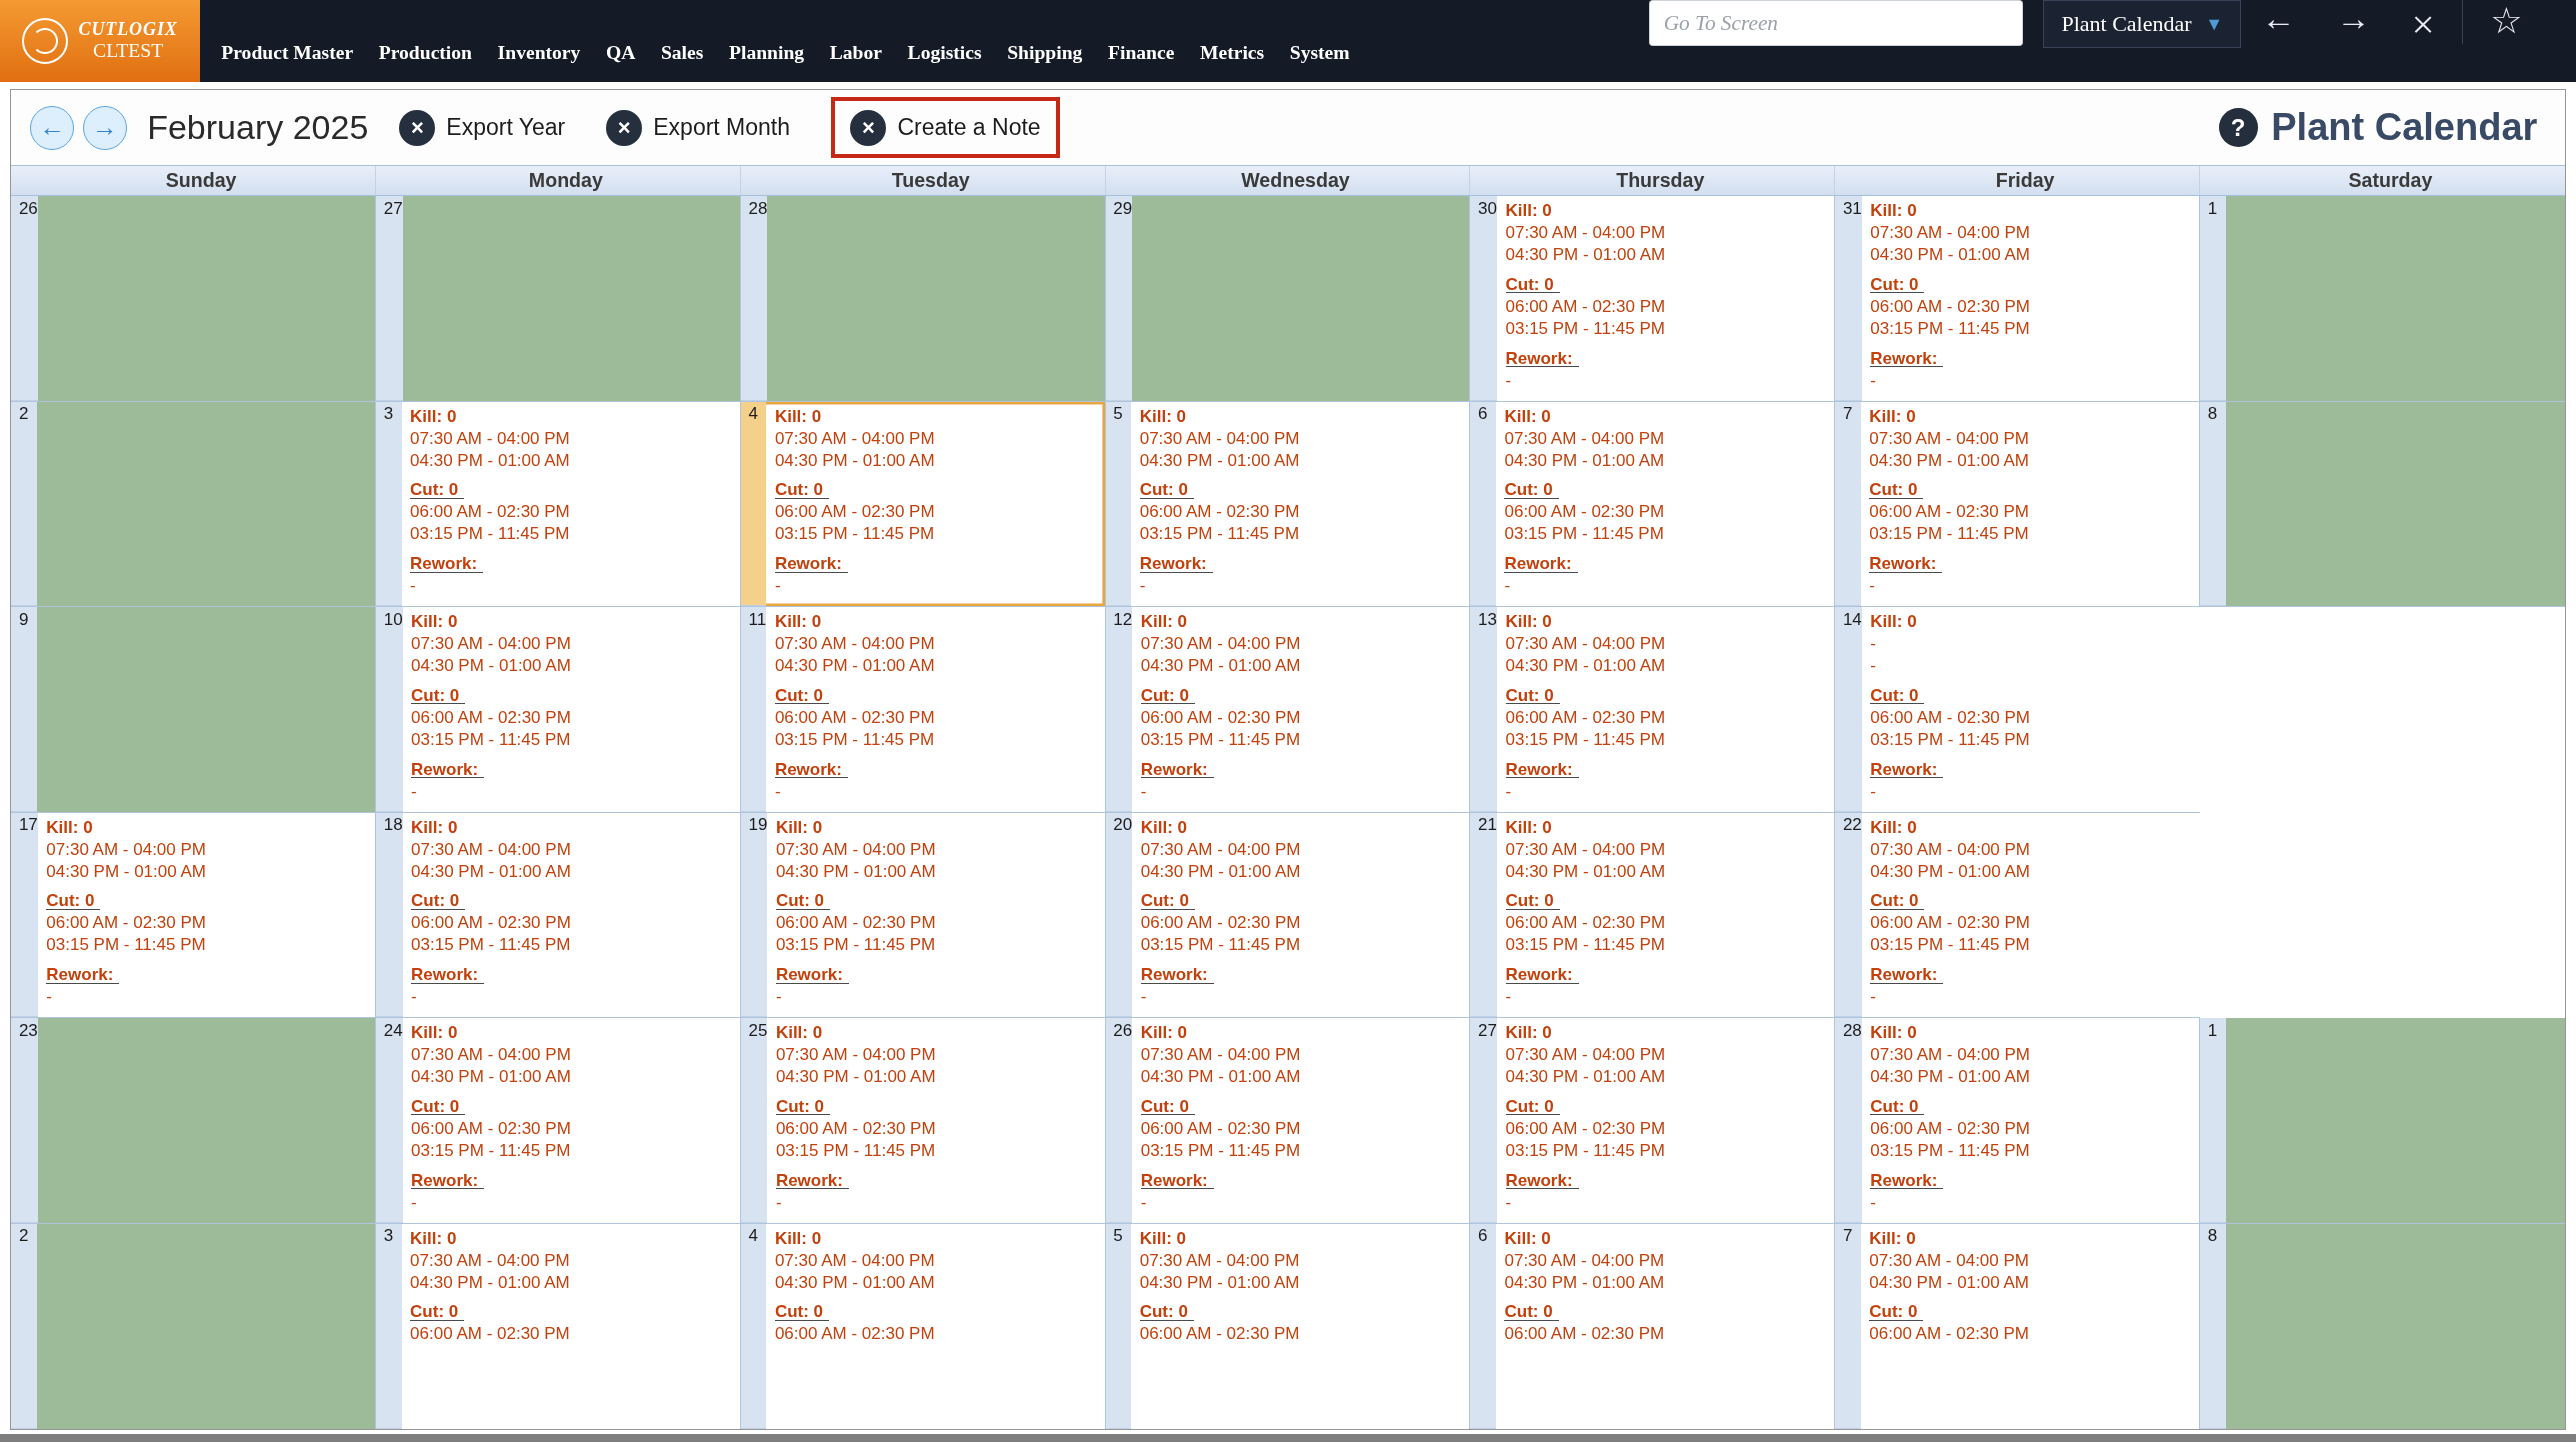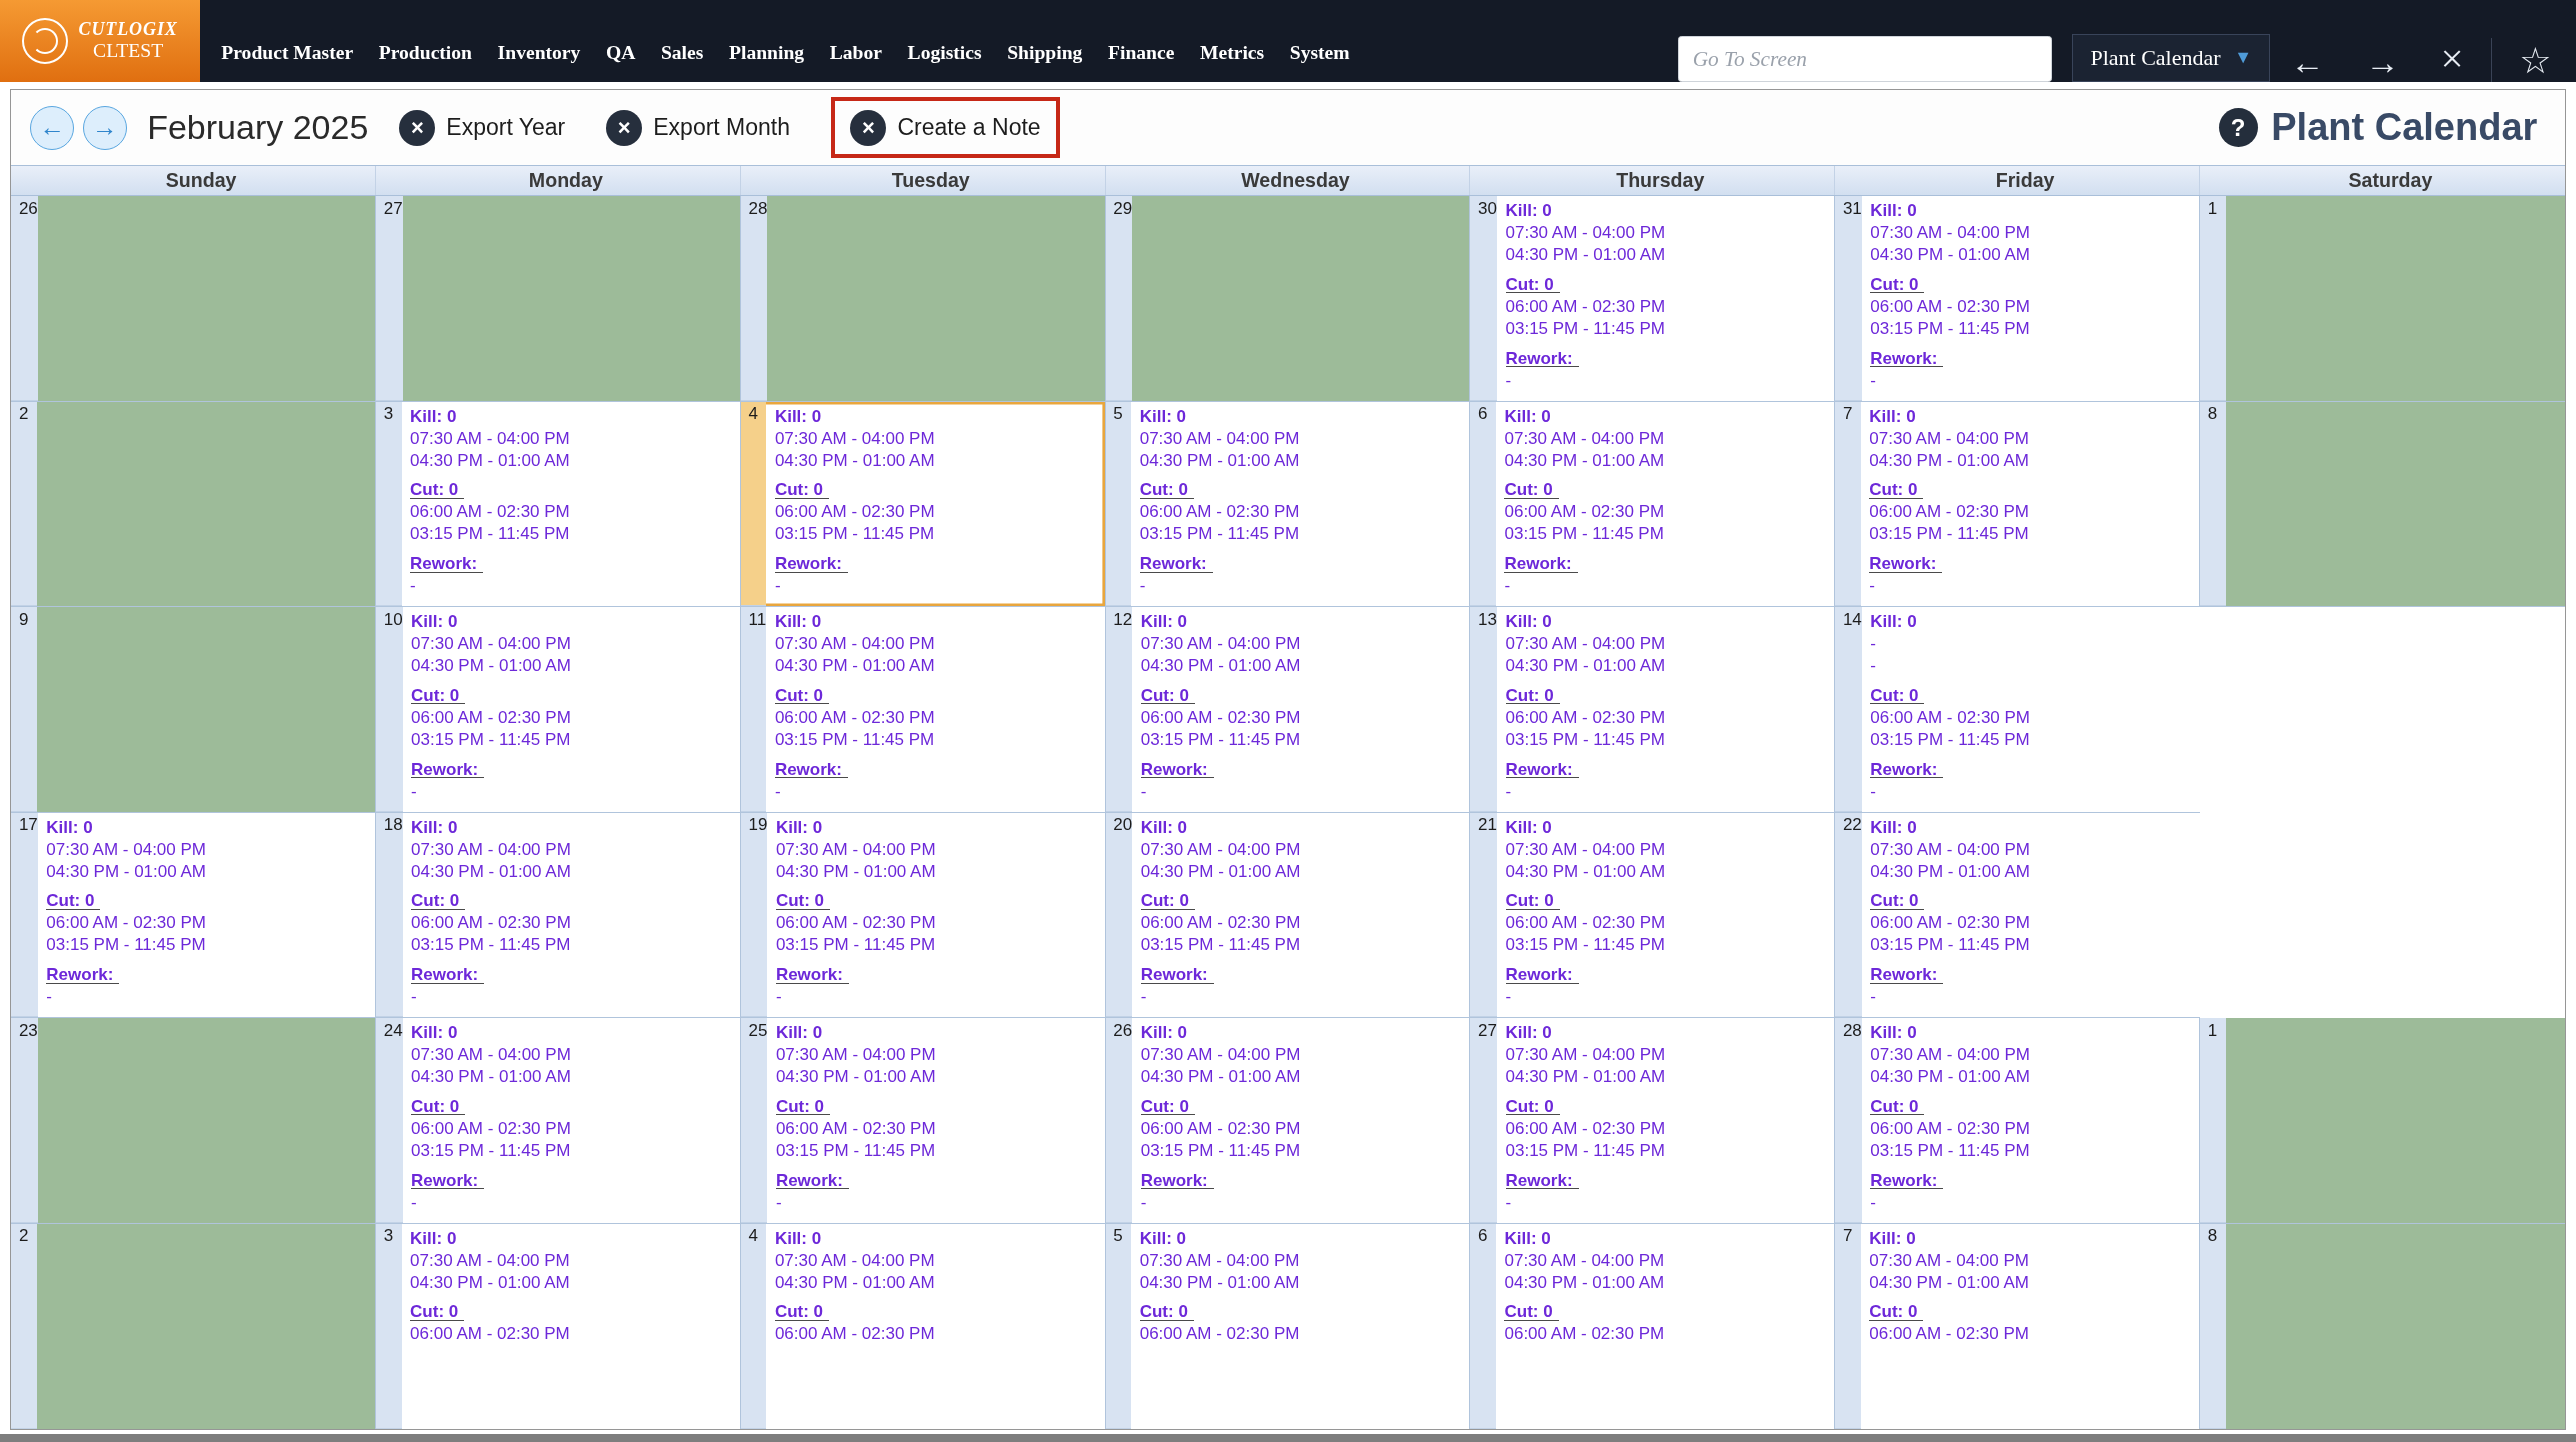--- a/index.html
+++ b/index.html
@@ -8,21 +8,21 @@
   
   .navbar { position:absolute; top:0; left:0; right:0; height:82px; background:#141a26; display:flex; align-items:stretch;font-family:Liberation Serif, serif; }
   .brand { width:200px; background:linear-gradient(180deg,#f59a33,#e06f10); display:flex; align-items:center; justify-content:center; gap:10.2px; }
   .logo-circle { width:46px; height:46px; border:2.6px solid #fff; border-radius:50%; display:flex; align-items:center; justify-content:center; }
   .logo-circle::after { content:""; width:22px; height:22px; border:2.6px solid #fff; border-left-color:transparent; border-radius:50%; }
   .brand-text { display:flex; flex-direction:column; align-items:center; line-height:1.15; }
   .brand-name { color:#fff; font-style:italic; font-weight:bold; font-size:18px; letter-spacing:0.9px; }
   .brand-env  { color:#fff; font-size:19.6px; }
   .nav-menu { display:flex; align-items:center; padding-left:8.5px;margin-top:24px; }
   .nav-item { color:#ffffff; font-size:19.6px; font-weight:600; padding:0 12.8px; cursor:pointer; white-space:nowrap; }
-  .nav-right { margin-left:auto; display:flex; align-items:flex-end; padding-right:4px; }
+  .nav-right { margin-left:auto; display:flex; align-items:flex-start; padding-right:33px; }
   .goto-input { width:374px; height:46px; border:0.9px solid #cfd4da; border-radius:3.4px; font-size:21.3px; font-style:italic; padding:0 13.7px; color:#333; background:#fff; font-family:inherit; }
   .goto-input::placeholder { color:#9aa1ab; font-style:italic; }
   .screen-select { display:flex; align-items:center; gap:13.7px; margin-left:20.5px; padding:10.2px 17px; border:0.9px solid #39445a; background:#1b2332; color:#fff; font-size:22px; cursor:pointer; white-space:nowrap; }
   .caret { color:#4f9bd8; font-size:18px; }
   .nav-action { color:#e8edf4; font-size:34px; padding:0 20.5px; cursor:pointer; }
   .nav-close { font-size:41px; }
   .nav-divider { width:0.9px; height:44px; background:#3a4356; margin:0 6.8px; }
   .star { font-size:36px; }
 
   
@@ -43,21 +43,21 @@
   
   .day-header { flex:0 0 31px; display:grid; grid-template-columns:repeat(7,1fr); background:linear-gradient(#e9eff9,#d2dff0); border-top:0.9px solid #a9bfd9; border-bottom:0.9px solid #a9bfd9; }
   .day-header > div { display:flex; align-items:center; justify-content:center; font-size:19.6px; font-weight:600; color:#3a3a3a; border-right:0.9px solid #c3d2e6;padding-left:16px; }
   .day-header > div:last-child { border-right:none; }
   .calendar-grid { flex:1; display:grid; grid-template-rows:repeat(6,1fr); }
   .week { display:grid; grid-template-columns:repeat(7,1fr); }
   .cell { border-right:0.9px solid #b0c4dc; border-bottom:0.9px solid #b0c4dc; display:flex; flex-direction:row; overflow:hidden; background:#fff; cursor:pointer; }
   .cell:last-child { border-right:none; }
   .week:last-child .cell { border-bottom:none; }
   .num { flex:0 0 25.6px; background:#d8e3f2; font-size:17px; color:#1c1c1c; padding:2.6px 0 0 7.7px; border-bottom:0.9px solid #c2d2e6; }
-  .body { flex:1; padding:4.3px 5.1px 0 8.5px; font-size:17px; line-height:22px; color:#6d28d9; overflow:hidden; }
+  .body { flex:1; padding:4.3px 5.1px 0 8.5px; font-size:17px; line-height:22px; color:#c2410c; overflow:hidden; }
   .cell.off .body { background:#9dbb99; padding:0; }
   .cell.today { box-shadow: inset 0 0 0 2.6px #e9a63d; }
   .cell.today .num { background:#f5d08a; }
   .lbl { font-weight:bold; }
   .mt { margin-top:7.7px; }
   .clipline { position:relative; display:inline-block; padding-right:2.6px; }
   .clipline::after { content:""; position:absolute; left:0; right:-3.4px; bottom:2.6px; border-bottom:1.7px solid #4a4a4a; }
 
   .bottom-bar { position:absolute; left:0; right:0; bottom:0; height:8.5px; background:#7e7e7e; }
 </style>

